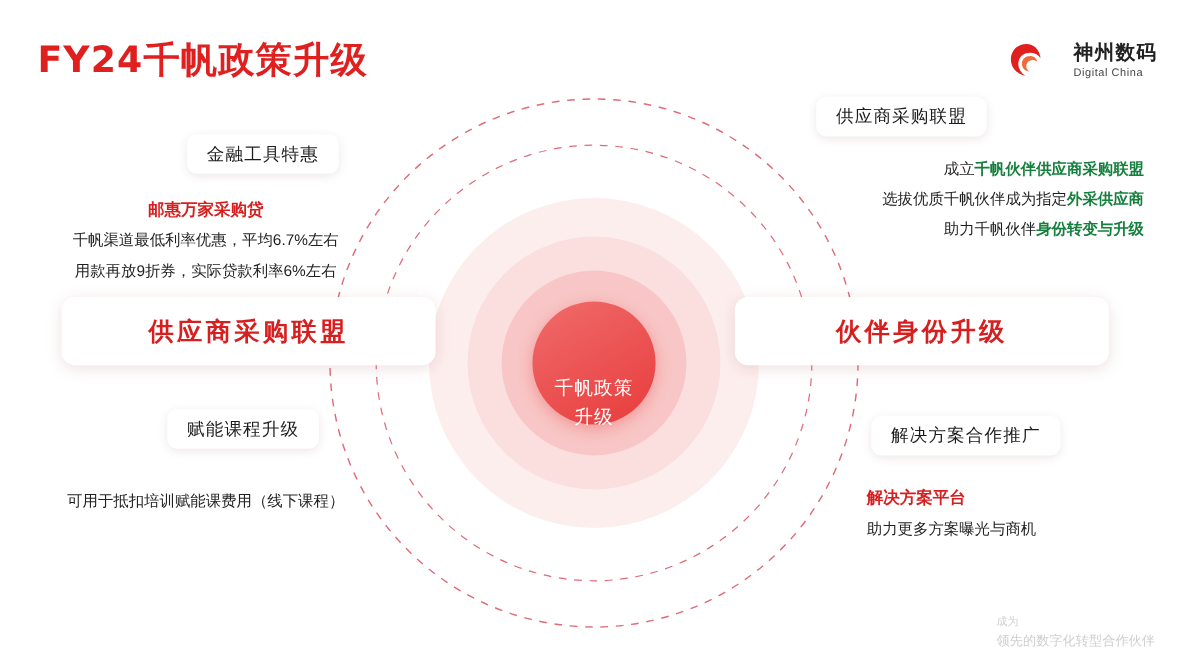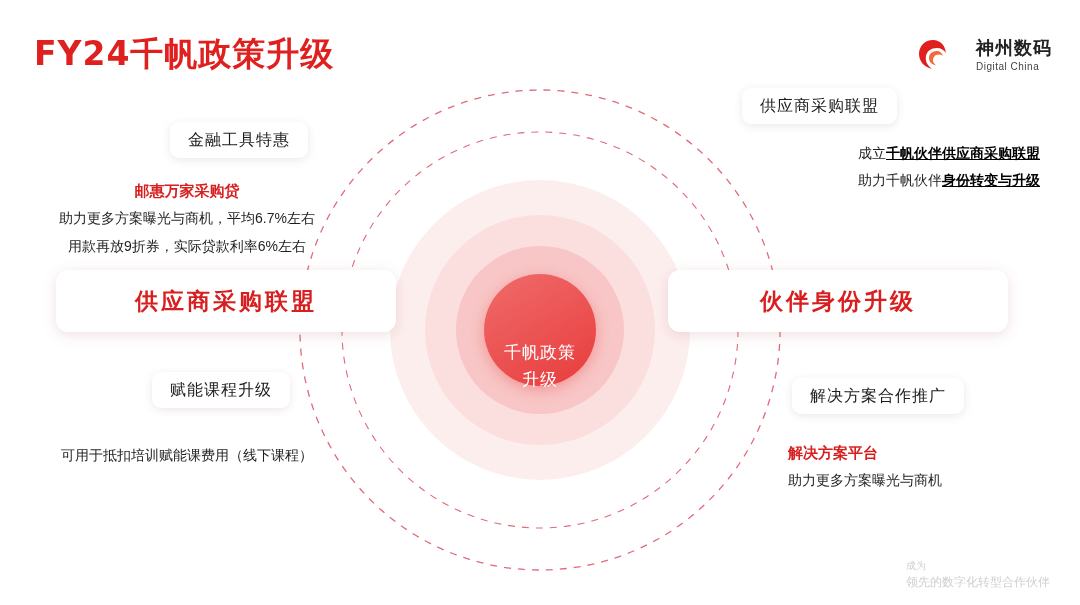--- a/index.html
+++ b/index.html
@@ -144,21 +144,21 @@
 
   
   .block { position: absolute; }
   .line {
     font-size: 14px;
     line-height: 1.95;
     color: #1f1f1f;
     white-space: nowrap;
   }
   .line.red-sub { font-size: 15px; color: #d81f1f; font-weight: bold; }
-  .line em { font-style: normal; color: #000000; font-weight: bold; text-decoration: underline; }
+  .line em { font-style: normal; color: #15803d; font-weight: bold; }
 
   .blk-finance { left: 22px; top: 176px; text-align: center; width: 330px; }
   .blk-course  { left: 22px; top: 442px; text-align: center; width: 330px; }
   .blk-supply  { left: 786px; top: 140px; text-align: right; width: 254px; }
   .blk-solution{ left: 788px; top: 438px; width: 250px; }
 
   .blk-supply .line { text-align: right; }
 
   
   .footer {
@@ -213,33 +213,36 @@
 <div class="pill pill-left">供应商采购联盟</div>
 <div class="pill pill-right">伙伴身份升级</div>
 
 <div class="chip chip-finance">金融工具特惠</div>
 <div class="chip chip-course">赋能课程升级</div>
 <div class="chip chip-supply">供应商采购联盟</div>
 <div class="chip chip-solution">解决方案合作推广</div>
 
 <div class="block blk-finance">
   <div class="line red-sub">邮惠万家采购贷</div>
-  <div class="line">助力更多方案曝光与商机，平均6.7%左右</div>
+  <div class="line">千帆渠道最低利率优惠，平均6.7%左右</div>
   <div class="line">用款再放9折券，实际贷款利率6%左右</div>
 </div>
 
 <div class="block blk-course">
   <div class="line">可用于抵扣培训赋能课费用（线下课程）</div>
 </div>
 
 <div class="block blk-supply">
   <div class="line">
     <span>成立</span><em>千帆伙伴供应商采购联盟</em>
   </div>
   <div class="line">
+    <span>选拔优质千帆伙伴成为指定</span><em>外采供应商</em>
+  </div>
+  <div class="line">
     <span>助力千帆伙伴</span><em>身份转变与升级</em>
   </div>
 </div>
 
 <div class="block blk-solution">
   <div class="line red-sub">解决方案平台</div>
   <div class="line">助力更多方案曝光与商机</div>
 </div>
 
 <div class="footer">

